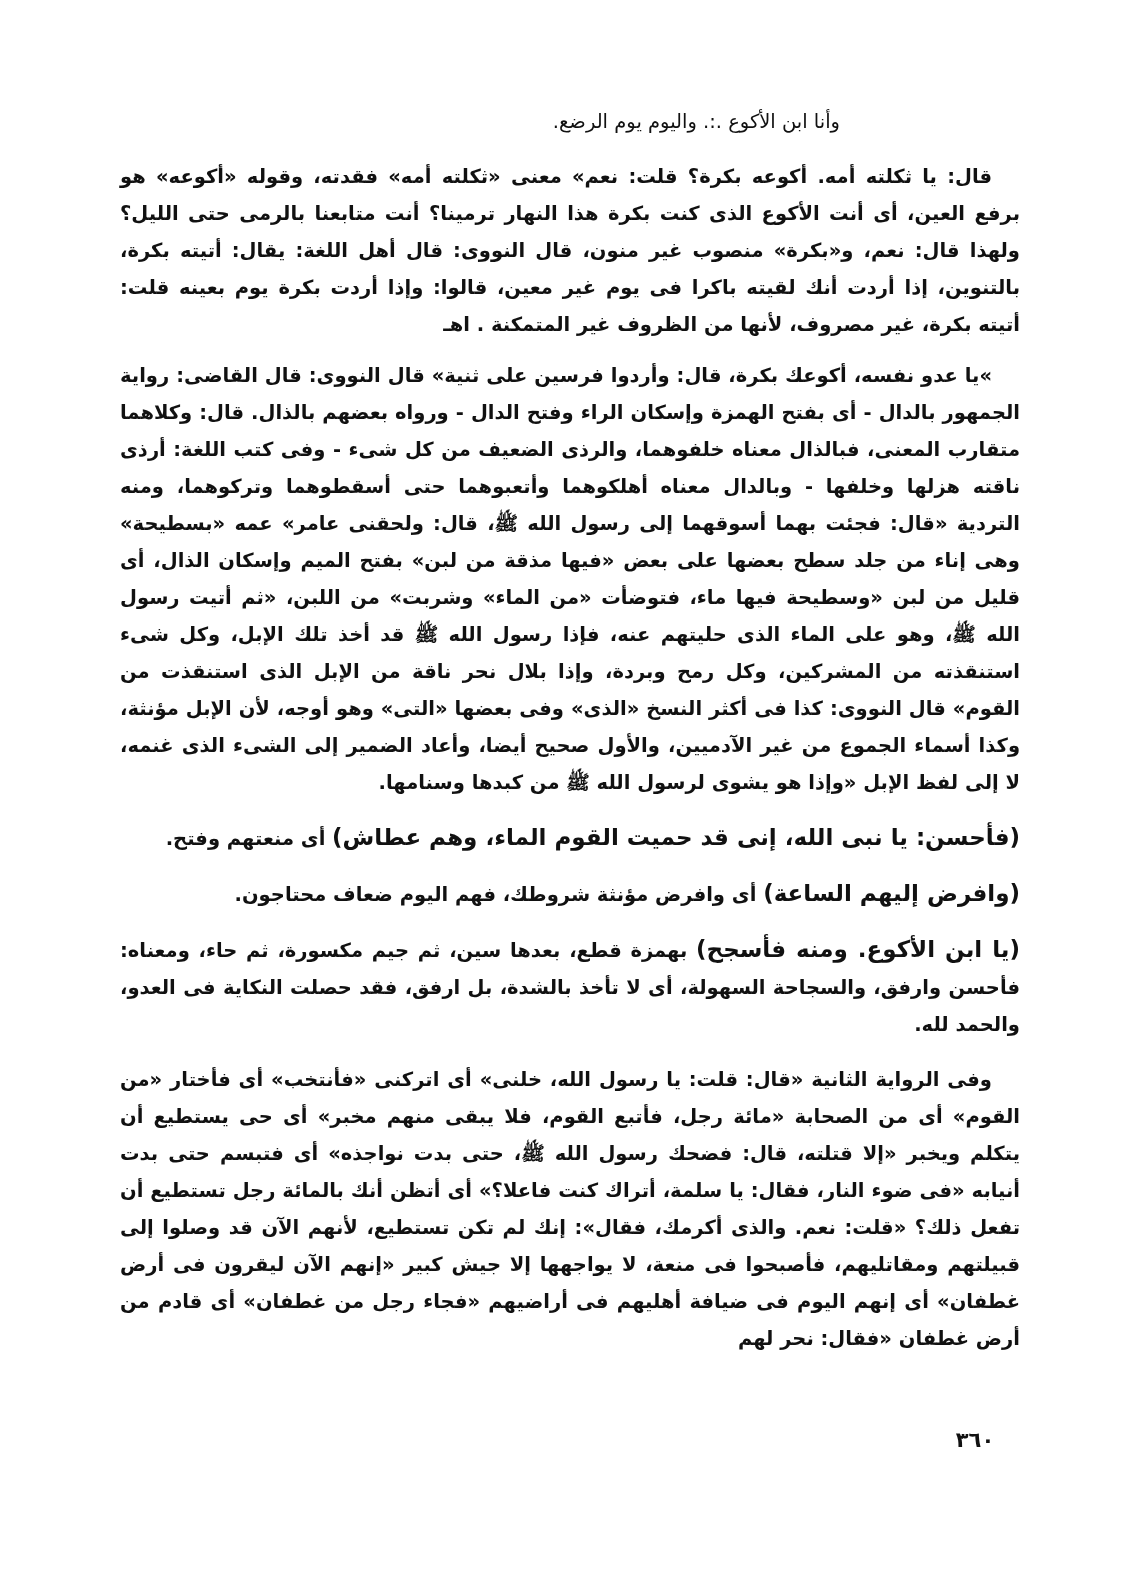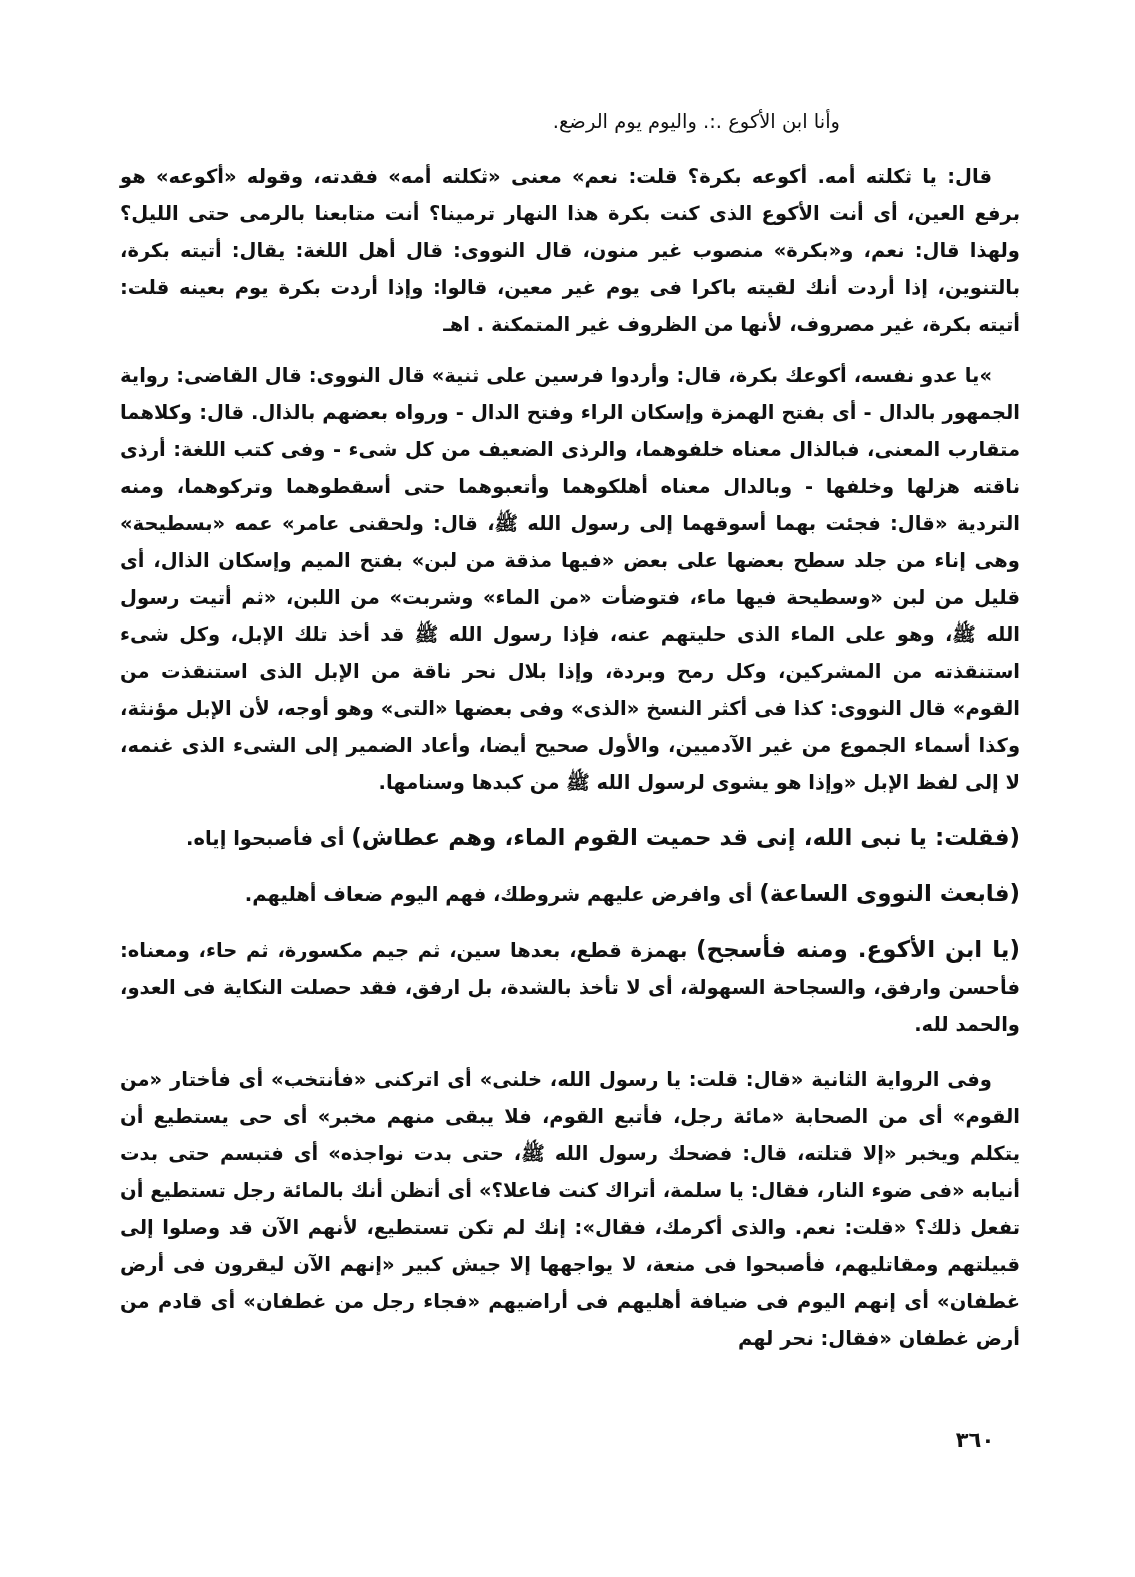--- a/index.html
+++ b/index.html
@@ -25,25 +25,25 @@
 
   <div class="verse">وأنا ابن الأكوع  .:.  واليوم يوم الرضع.</div>
 
   <div class="col" style="top:158px;">
     <p class="para">قال: يا ثكلته أمه. أكوعه بكرة؟ قلت: نعم» معنى «ثكلته أمه» فقدته، وقوله «أكوعه» هو برفع العين، أى أنت الأكوع الذى كنت بكرة هذا النهار ترمينا؟ أنت متابعنا بالرمى حتى الليل؟ ولهذا قال: نعم، و«بكرة» منصوب غير منون، قال النووى: قال أهل اللغة: يقال: أتيته بكرة، بالتنوين، إذا أردت أنك لقيته باكرا فى يوم غير معين، قالوا: وإذا أردت بكرة يوم بعينه قلت: أتيته بكرة، غير مصروف، لأنها من الظروف غير المتمكنة . اهـ</p>
     <div class="gap-s"></div>
     <p class="para">»يا عدو نفسه، أكوعك بكرة، قال: وأردوا فرسين على ثنية» قال النووى: قال القاضى: رواية الجمهور بالدال - أى بفتح الهمزة وإسكان الراء وفتح الدال - ورواه بعضهم بالذال. قال: وكلاهما متقارب المعنى، فبالذال معناه خلفوهما، والرذى الضعيف من كل شىء - وفى كتب اللغة: أرذى ناقته هزلها وخلفها - وبالدال معناه أهلكوهما وأتعبوهما حتى أسقطوهما وتركوهما، ومنه التردية «قال: فجئت بهما أسوقهما إلى رسول الله ﷺ، قال: ولحقنى عامر» عمه «بسطيحة» وهى إناء من جلد سطح بعضها على بعض «فيها مذقة من لبن» بفتح الميم وإسكان الذال، أى قليل من لبن «وسطيحة فيها ماء، فتوضأت «من الماء» وشربت» من اللبن، «ثم أتيت رسول الله ﷺ، وهو على الماء الذى حليتهم عنه، فإذا رسول الله ﷺ قد أخذ تلك الإبل، وكل شىء استنقذته من المشركين، وكل رمح وبردة، وإذا بلال نحر ناقة من الإبل الذى استنقذت من القوم» قال النووى: كذا فى أكثر النسخ «الذى» وفى بعضها «التى» وهو أوجه، لأن الإبل مؤنثة، وكذا أسماء الجموع من غير الآدميين، والأول صحيح أيضا، وأعاد الضمير إلى الشىء الذى غنمه، لا إلى لفظ الإبل «وإذا هو يشوى لرسول الله ﷺ من كبدها وسنامها.</p>
     <div class="gap-m"></div>
 
     <p class="lemma-line">
-      <span class="lemma">(فقلت: يا نبى الله، إنى قد حميت القوم الماء، وهم عطاش)</span><span> أى فأصبحوا إياه.</span>
+      <span class="lemma">(فأحسن: يا نبى الله، إنى قد حميت القوم الماء، وهم عطاش)</span><span> أى منعتهم وفتح.</span>
     </p>
     <div class="gap-m"></div>
     <p class="lemma-line">
-      <span class="lemma">(فابعث النووى الساعة)</span><span> أى وافرض عليهم شروطك، فهم اليوم ضعاف أهليهم.</span>
+      <span class="lemma">(وافرض إليهم الساعة)</span><span> أى وافرض مؤنثة شروطك، فهم اليوم ضعاف محتاجون.</span>
     </p>
     <div class="gap-m"></div>
     <p class="lemma-line">
       <span class="lemma">(يا ابن الأكوع. ومنه فأسجح)</span><span> بهمزة قطع، بعدها سين، ثم جيم مكسورة، ثم حاء، ومعناه: فأحسن وارفق، والسجاحة السهولة، أى لا تأخذ بالشدة، بل ارفق، فقد حصلت النكاية فى العدو، والحمد لله.</span>
     </p>
     <div class="gap-m"></div>
 
     <p class="para">وفى الرواية الثانية «قال: قلت: يا رسول الله، خلنى» أى اتركنى «فأنتخب» أى فأختار «من القوم» أى من الصحابة «مائة رجل، فأتبع القوم، فلا يبقى منهم مخبر» أى حى يستطيع أن يتكلم ويخبر «إلا قتلته، قال: فضحك رسول الله ﷺ، حتى بدت نواجذه» أى فتبسم حتى بدت أنيابه «فى ضوء النار، فقال: يا سلمة، أتراك كنت فاعلا؟» أى أتظن أنك بالمائة رجل تستطيع أن تفعل ذلك؟ «قلت: نعم. والذى أكرمك، فقال»: إنك لم تكن تستطيع، لأنهم الآن قد وصلوا إلى قبيلتهم ومقاتليهم، فأصبحوا فى منعة، لا يواجهها إلا جيش كبير «إنهم الآن ليقرون فى أرض غطفان» أى إنهم اليوم فى ضيافة أهليهم فى أراضيهم «فجاء رجل من غطفان» أى قادم من أرض غطفان «فقال: نحر لهم</p>
   </div>
 

